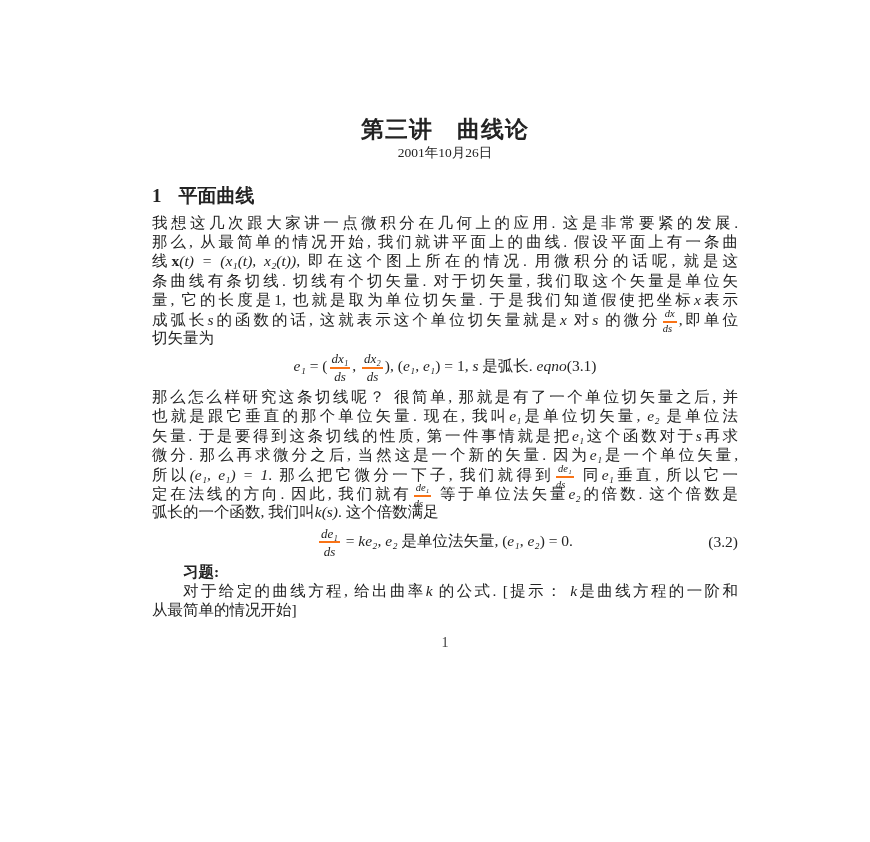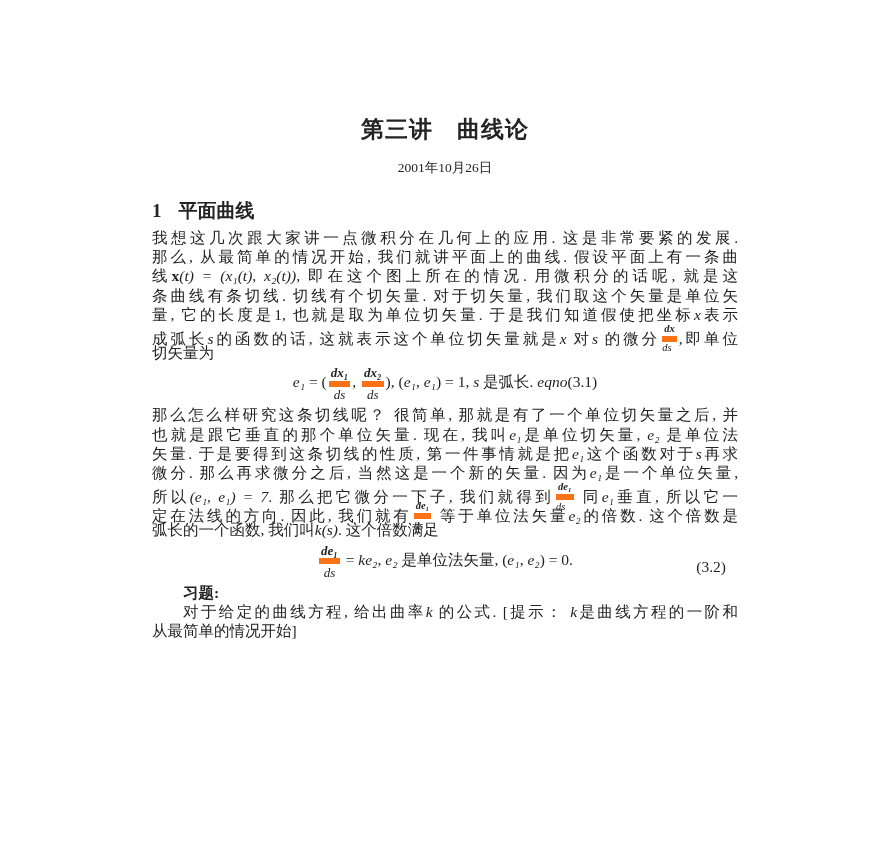--- a/index.html
+++ b/index.html
@@ -18,21 +18,20 @@
   }
   .title{
     margin:6px 0 0 0;
     text-align:center;
     font-size:23px;
     font-weight:bold;
     line-height:28px;
     letter-spacing:1px;
   }
   .date{
-    margin-top:15px;
     text-align:center;
     font-size:13.5px;
     line-height:17px;
   }
   .section{
     margin:24px 0 6px 0;
     font-size:19px;
     font-weight:bold;
     line-height:22px;
   }
@@ -54,44 +53,42 @@
     vertical-align:-0.5em;
     text-align:center;
     font-style:italic;
     line-height:1;
     margin:0 2px;
   }
   .frac .num{
     display:block;
     font-size:10.5px;
     padding:0 2px 1.5px 2px;
-    border-bottom:6px solid #f97316;
-    font-weight:bold;
+    border-bottom:2px solid #f97316;
   }
   .frac .den{
     display:block;
     font-size:10.5px;
     padding-top:1.5px;
   }
   .eq{
     position:relative;
     margin:4px 0;
     text-align:center;
     font-size:15.5px;
     min-height:30px;
     line-height:30px;
   }
   .eq .frac{vertical-align:middle;}
   .eq .frac .num,.eq .frac .den{font-size:13px;}
   .eqnum{
     position:absolute;
-    right:12px;top:50%;
+    right:0;top:50%;
     transform:translateY(-50%);
     font-style:normal;
-    margin-top:6px;
   }
   .pagenum{
     margin-top:16px;
     text-align:center;
     font-size:14px;
     color:#3a3a3a;
   }
 </style>
 </head>
 <body>
@@ -117,21 +114,21 @@
         <div class="tline">切矢量为</div>
       </div>
 
     <div class="eq"><span class="it">e₁</span> = (<span class="frac"><span class="num">dx₁</span><span class="den">ds</span></span>, <span class="frac"><span class="num">dx₂</span><span class="den">ds</span></span>), (<span class="it">e₁</span>, <span class="it">e₁</span>) = 1, <span class="it">s</span> 是弧长. <span class="it">eqno</span>(3.1)</div>
 
     <div class="para">
         <div class="tline just">那么怎么样研究这条切线呢？ 很简单, 那就是有了一个单位切矢量之后, 并</div>
         <div class="tline just">也就是跟它垂直的那个单位矢量. 现在, 我叫<span class="it">e₁</span>是单位切矢量, <span class="it">e₂</span> 是单位法</div>
         <div class="tline just">矢量. 于是要得到这条切线的性质, 第一件事情就是把<span class="it">e₁</span>这个函数对于<span class="it">s</span>再求</div>
         <div class="tline just">微分. 那么再求微分之后, 当然这是一个新的矢量. 因为<span class="it">e₁</span>是一个单位矢量,</div>
-        <div class="tline just">所以<span class="it">(e₁, e₁) = 7</span>. 那么把它微分一下子, 我们就得到<span class="frac"><span class="num">de₁</span><span class="den">ds</span></span> 同<span class="it">e₁</span>垂直, 所以它一</div>
+        <div class="tline just">所以<span class="it">(e₁, e₁) = 1</span>. 那么把它微分一下子, 我们就得到<span class="frac"><span class="num">de₁</span><span class="den">ds</span></span> 同<span class="it">e₁</span>垂直, 所以它一</div>
         <div class="tline just">定在法线的方向. 因此, 我们就有<span class="frac"><span class="num">de₁</span><span class="den">ds</span></span> 等于单位法矢量<span class="it">e₂</span>的倍数. 这个倍数是</div>
         <div class="tline">弧长的一个函数, 我们叫<span class="it">k(s)</span>. 这个倍数满足</div>
       </div>
 
     <div class="eq">
       <span class="eqbody"><span class="frac"><span class="num">de₁</span><span class="den">ds</span></span> = <span class="it">ke₂</span>, <span class="it">e₂</span> 是单位法矢量, (<span class="it">e₁</span>, <span class="it">e₂</span>) = 0.</span>
       <span class="eqnum">(3.2)</span>
     </div>
 
 

